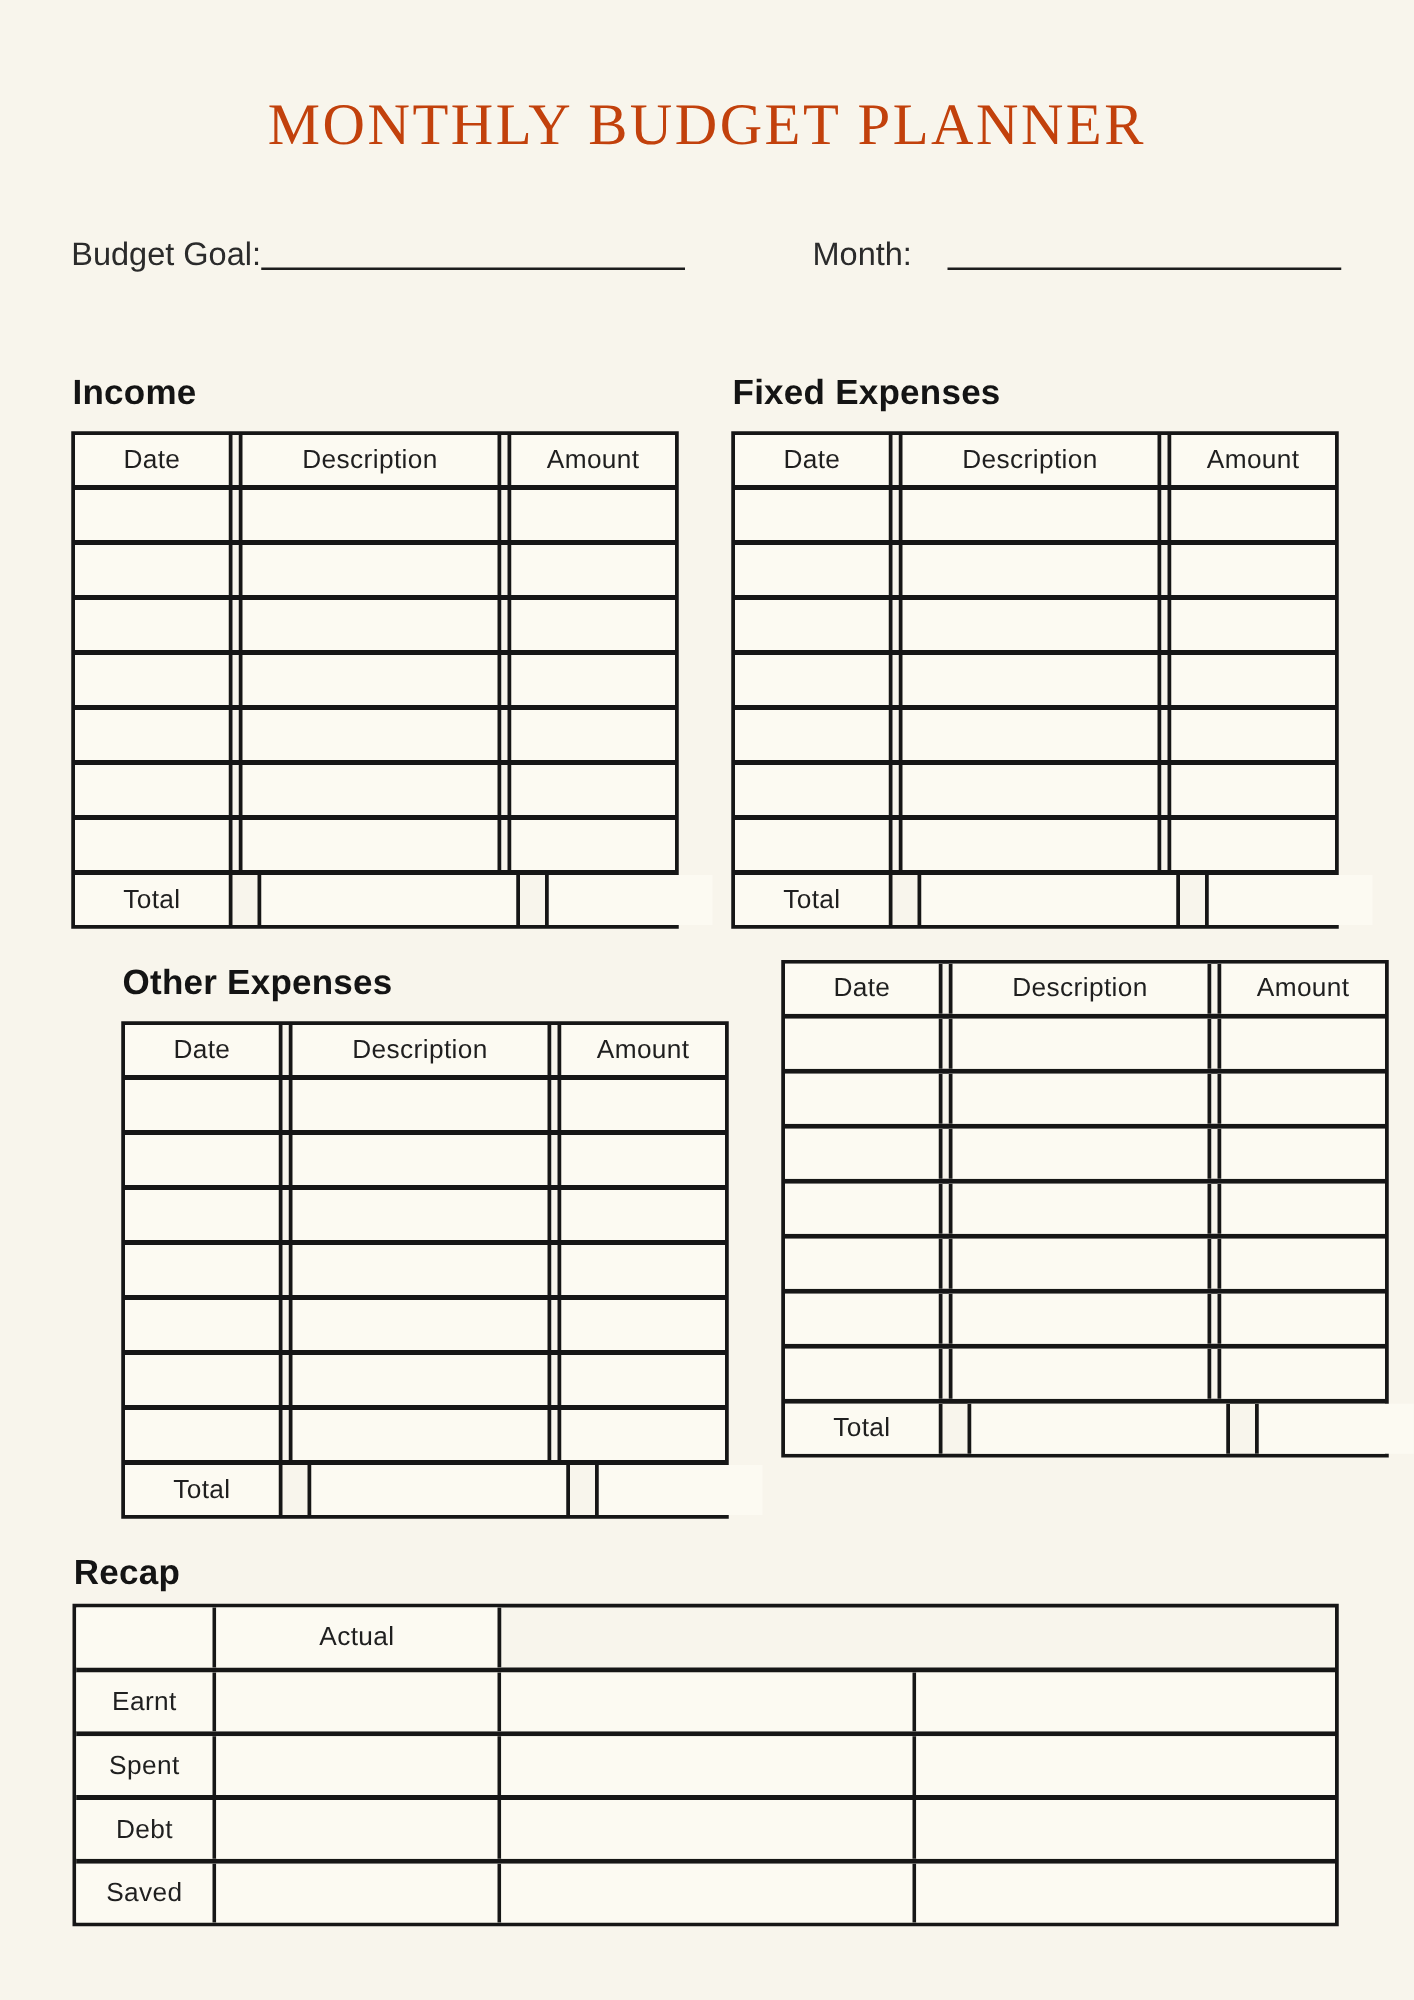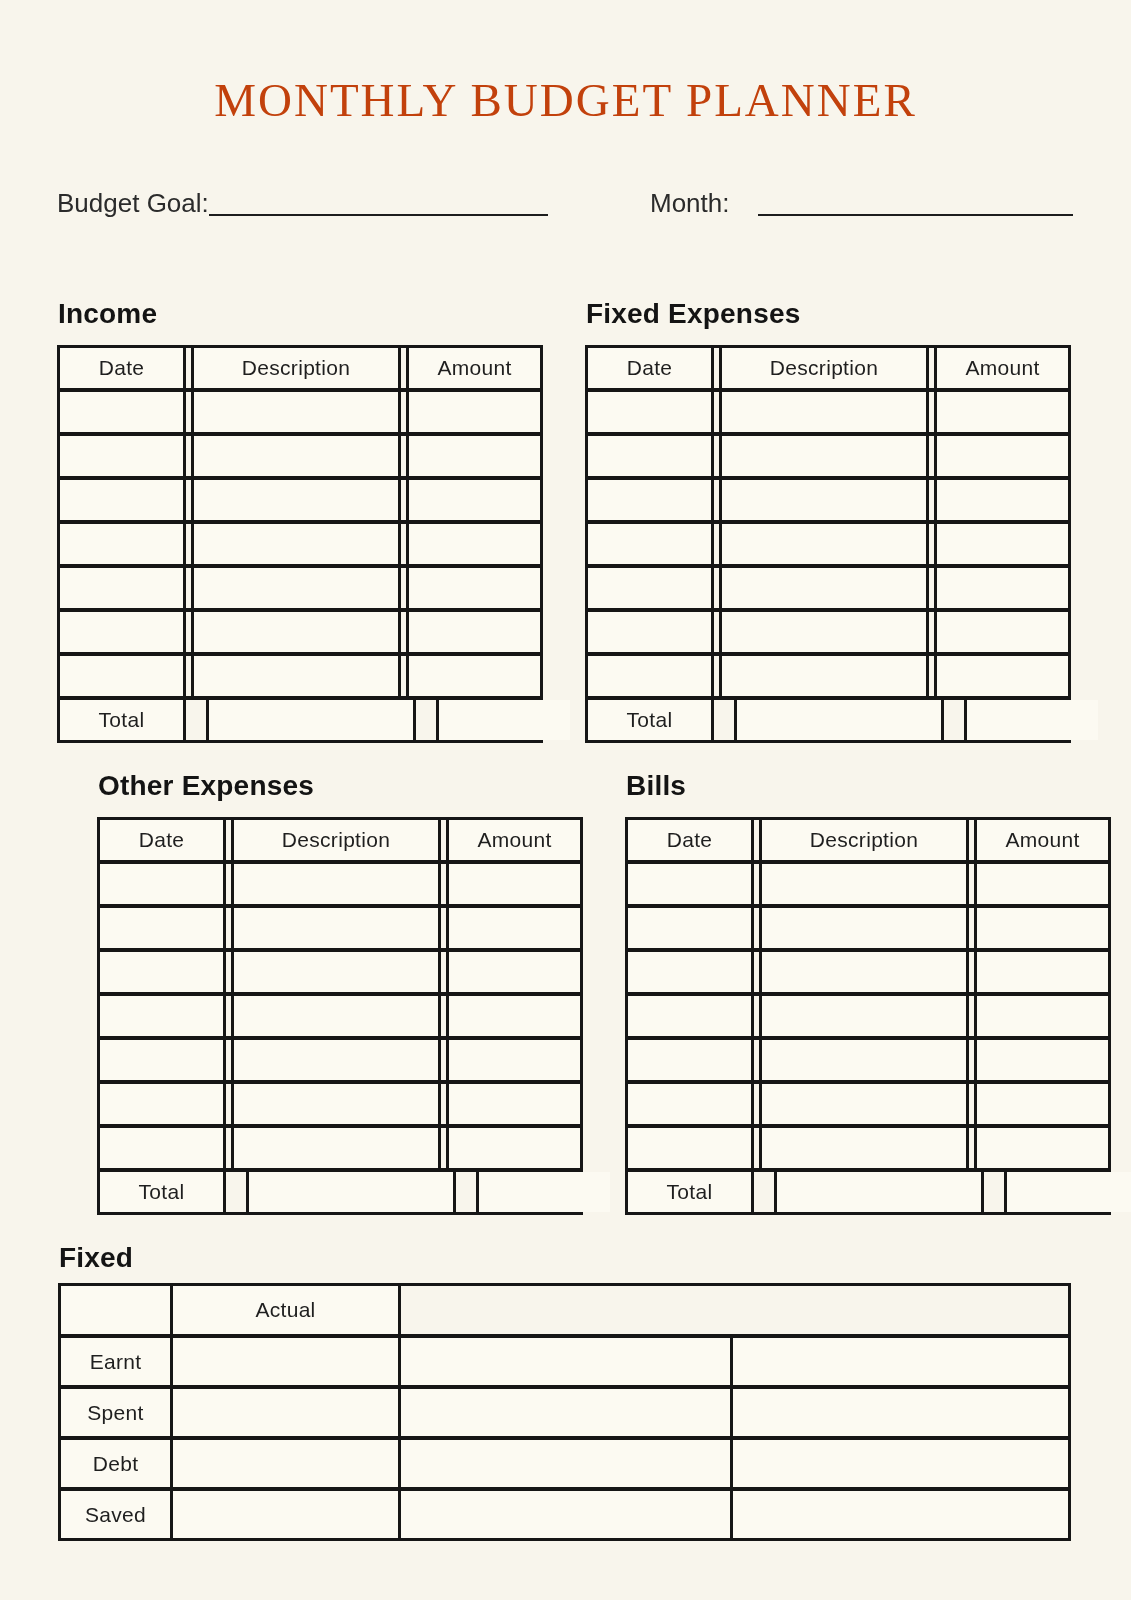--- a/index.html
+++ b/index.html
@@ -255,21 +255,20 @@
           </div>
         </div>
       <div class="mrow total">
         <div class="mcell c1">Total</div>
         <div class="mcell c2"></div>
         <div class="mcell c3"></div>
       </div>
     </div>
   </div>
   <div class="panel">
-    <h2 class="sec-title">Bills</h2>
     <div class="mini-table">
       <div class="mrow head">
         <div class="mcell c1">Date</div>
         <div class="mcell c2">Description</div>
         <div class="mcell c3">Amount</div>
       </div>
       <div>
           <div class="mrow">
             <div class="mcell c1"></div>
             <div class="mcell c2"></div>
@@ -309,21 +308,21 @@
       <div class="mrow total">
         <div class="mcell c1">Total</div>
         <div class="mcell c2"></div>
         <div class="mcell c3"></div>
       </div>
     </div>
   </div>
 </div>
 
 <div class="recap">
-  <h2 class="sec-title">Fixed</h2>
+  <h2 class="sec-title">Recap</h2>
   <div class="recap-table">
     <div class="rrow head">
       <div class="rcell b"></div>
       <div class="rcell b">Actual</div>
     </div>
     <div class="rrow">
       <div class="rcell b">Earnt</div>
       <div class="rcell b"></div>
       <div class="rcell b"></div>
       <div class="rcell"></div>

